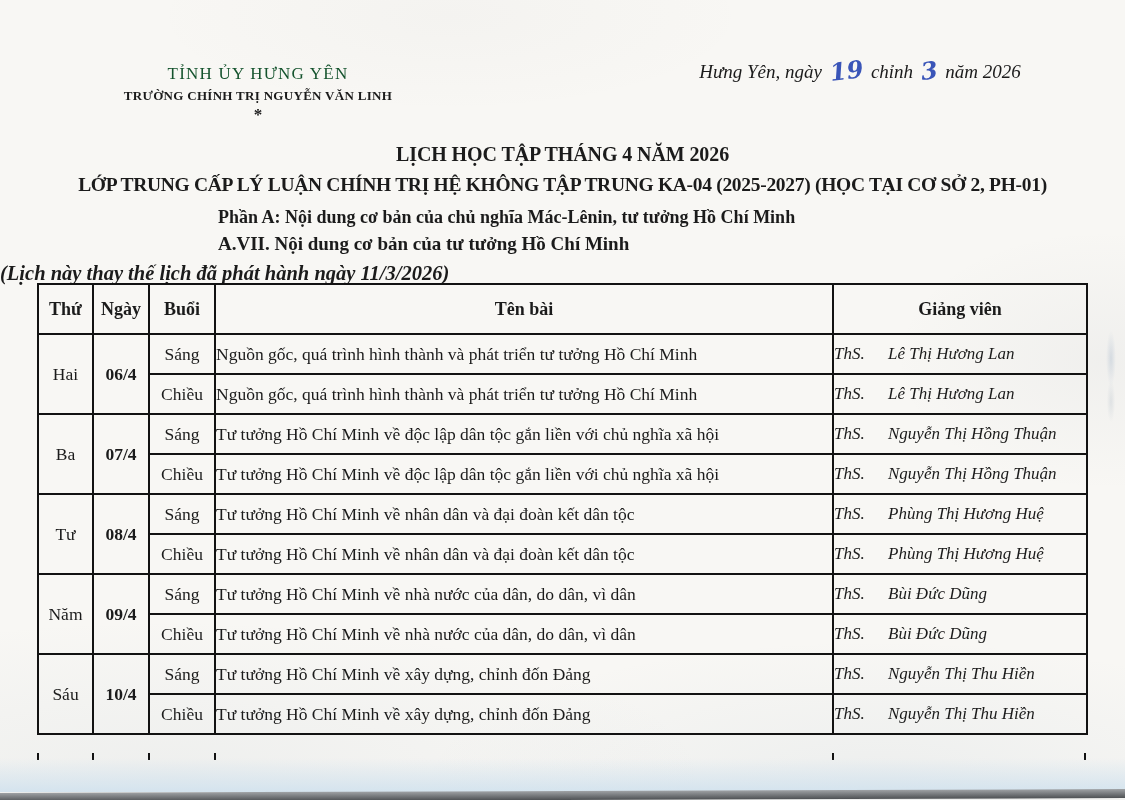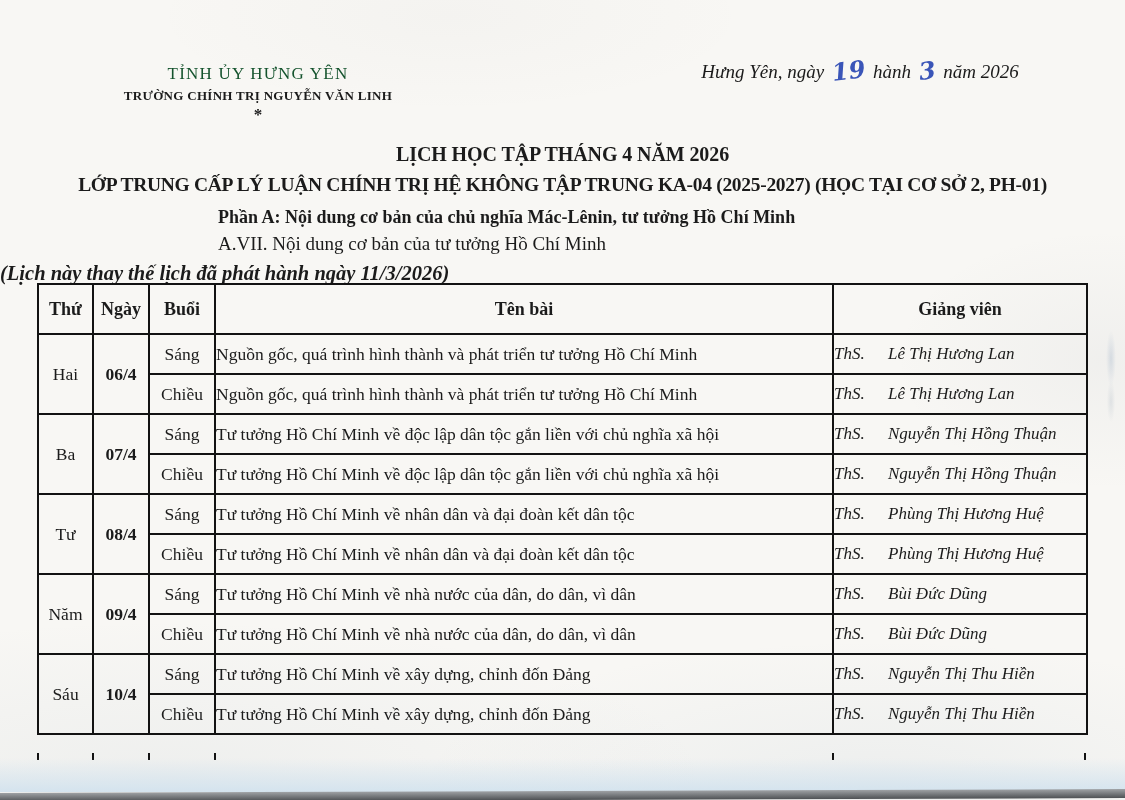--- a/index.html
+++ b/index.html
@@ -34,21 +34,21 @@
   .hw{font-family:"DejaVu Serif",serif;font-style:italic;font-weight:bold;
       color:var(--ink-blue,#3a55b8);font-size:24px;display:inline-block;
       transform:rotate(-7deg);margin:0 3px;position:relative;top:1px;line-height:0;}
 
   
   .title-main{position:absolute;top:143px;left:0;width:100%;text-align:center;
               font-size:20px;font-weight:bold;letter-spacing:-.1px;}
   .title-class{position:absolute;top:174px;left:0;width:100%;text-align:center;
                font-size:19.5px;font-weight:bold;letter-spacing:-.3px;white-space:nowrap;}
   .title-parta{position:absolute;top:207px;left:218px;font-size:18px;font-weight:bold;white-space:nowrap;}
-  .title-section{position:absolute;top:233px;left:218px;font-size:19px;font-weight:normal;white-space:nowrap;}
+  .title-section{position:absolute;top:233px;left:218px;font-size:19px;font-weight:bold;white-space:nowrap;}
   .title-note{position:absolute;top:262px;left:0;width:100%;text-align:left;
               font-size:20.5px;font-weight:bold;font-style:italic;}
 
   
   table.schedule{
     position:absolute;left:37px;top:283px;width:1049px;
     border-collapse:collapse;table-layout:fixed;padding-left:32px;
   }
   .schedule th,.schedule td{border:2px solid #121212;padding:0;overflow:hidden;}
   .schedule thead tr{height:50px;}
@@ -84,21 +84,21 @@
   <div class="header-left">
     <div class="hl1">TỈNH ỦY HƯNG YÊN</div>
     <div class="hl2">TRƯỜNG CHÍNH TRỊ NGUYỄN VĂN LINH</div>
     <div class="hl-star">*</div>
   </div>
 
   <div class="header-right">
     <div class="hr-date">
       <span>Hưng Yên, ngày</span>
       <span class="hw">19</span>
-      <span>hành</span>
+      <span>chỉnh</span>
       <span class="hw">3</span>
       <span>năm 2026</span>
     </div>
   </div>
 
   <div class="title-main">LỊCH HỌC TẬP THÁNG 4 NĂM 2026</div>
   <div class="title-class">LỚP TRUNG CẤP LÝ LUẬN CHÍNH TRỊ HỆ KHÔNG TẬP TRUNG KA-04 (2025-2027) (HỌC TẠI CƠ SỞ 2, PH-01)</div>
   <div class="title-parta">Phần A: Nội dung cơ bản của chủ nghĩa Mác-Lênin, tư tưởng Hồ Chí Minh</div>
   <div class="title-section">A.VII. Nội dung cơ bản của tư tưởng Hồ Chí Minh</div>
   <div class="title-note">(Lịch này thay thế lịch đã phát hành ngày 11/3/2026)</div>

